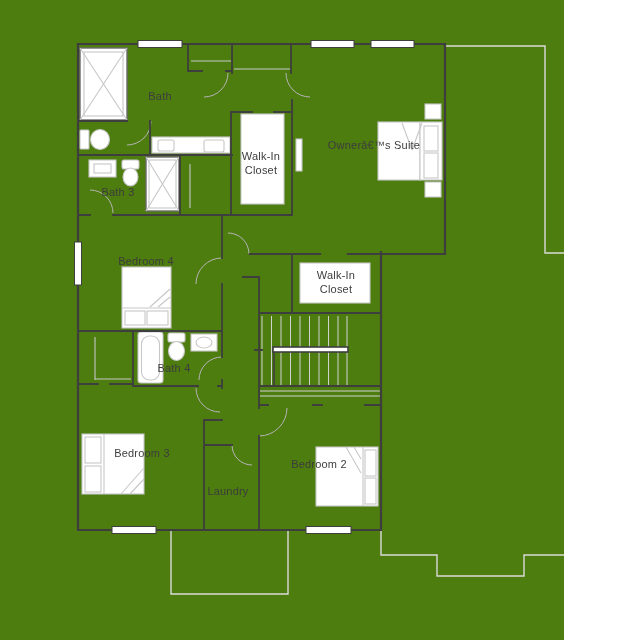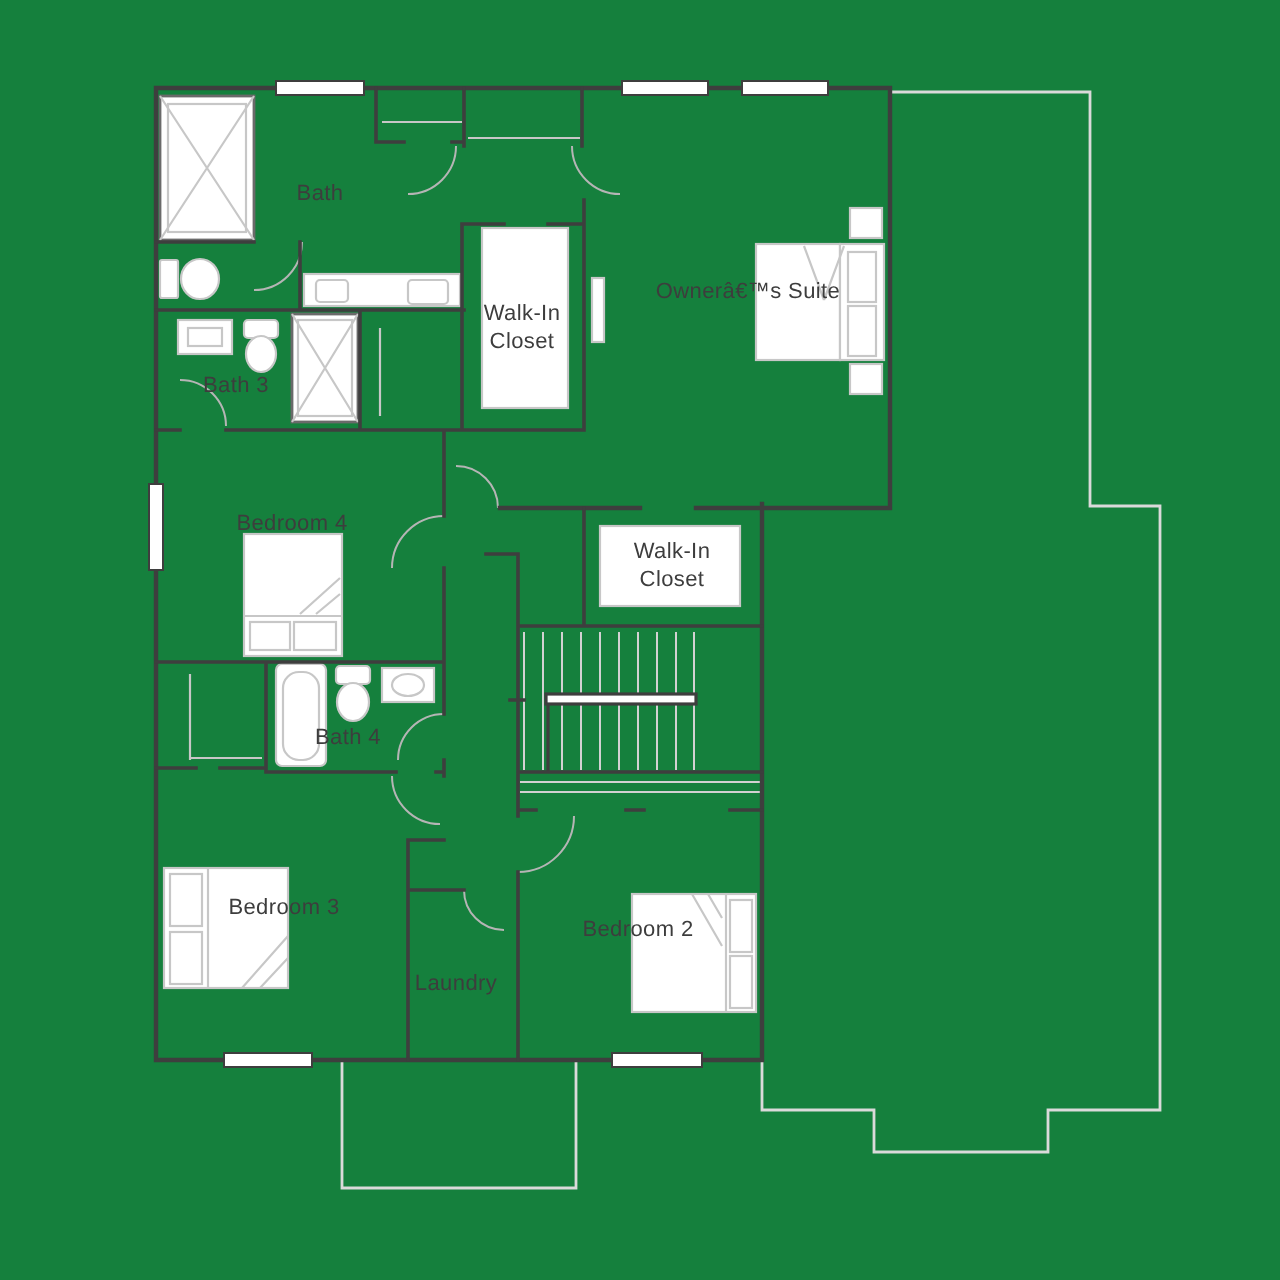--- a/index.html
+++ b/index.html
@@ -1,16 +1,16 @@
 <!DOCTYPE html>
 <html><head>
 <meta charset="utf-8">
 <style>
   html,body{margin:0;padding:0;background:#ffffff;}
-  .stage{position:relative;width:640px;height:640px;background:#15803d;overflow:hidden;}
+  .stage{position:relative;width:564px;height:640px;background:#4d7c0f;overflow:hidden;}
   svg{display:block;}
   text{font-family:"Liberation Sans","DejaVu Sans",sans-serif;font-size:11px;letter-spacing:.2px;}
   .lbl{text-anchor:middle;}
 </style>
 </head>
 <body>
 
 <div class="stage">
 <svg width="640" height="640" viewBox="0 0 640 640">
 

